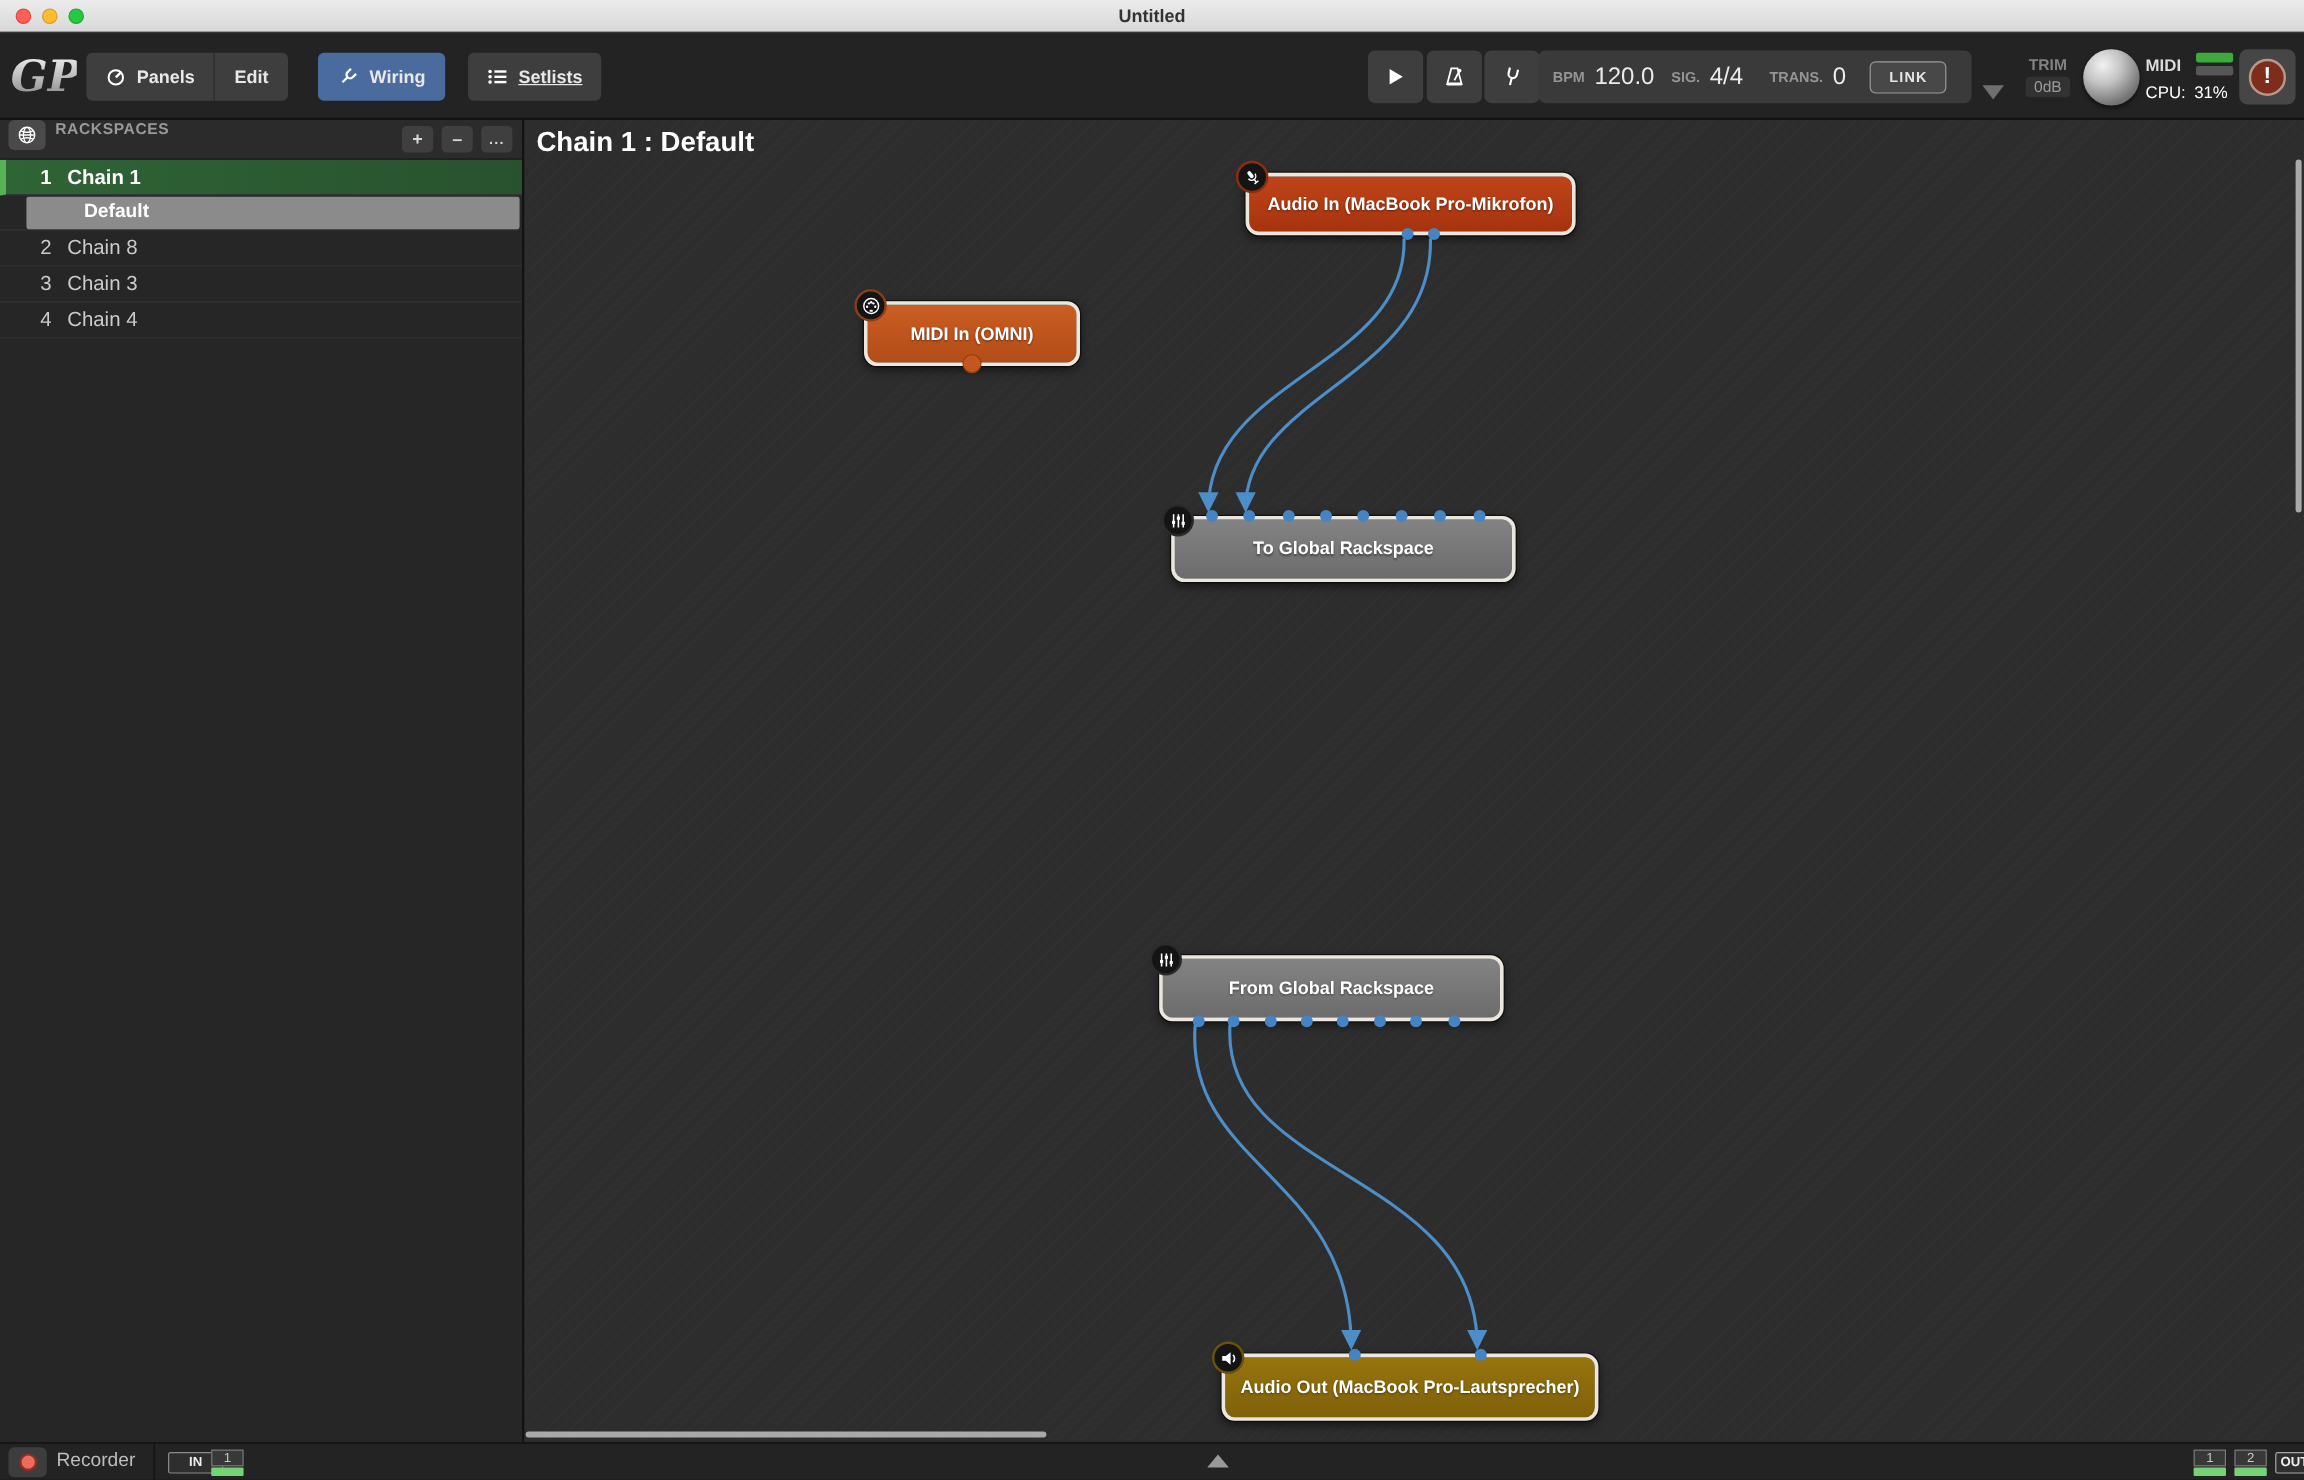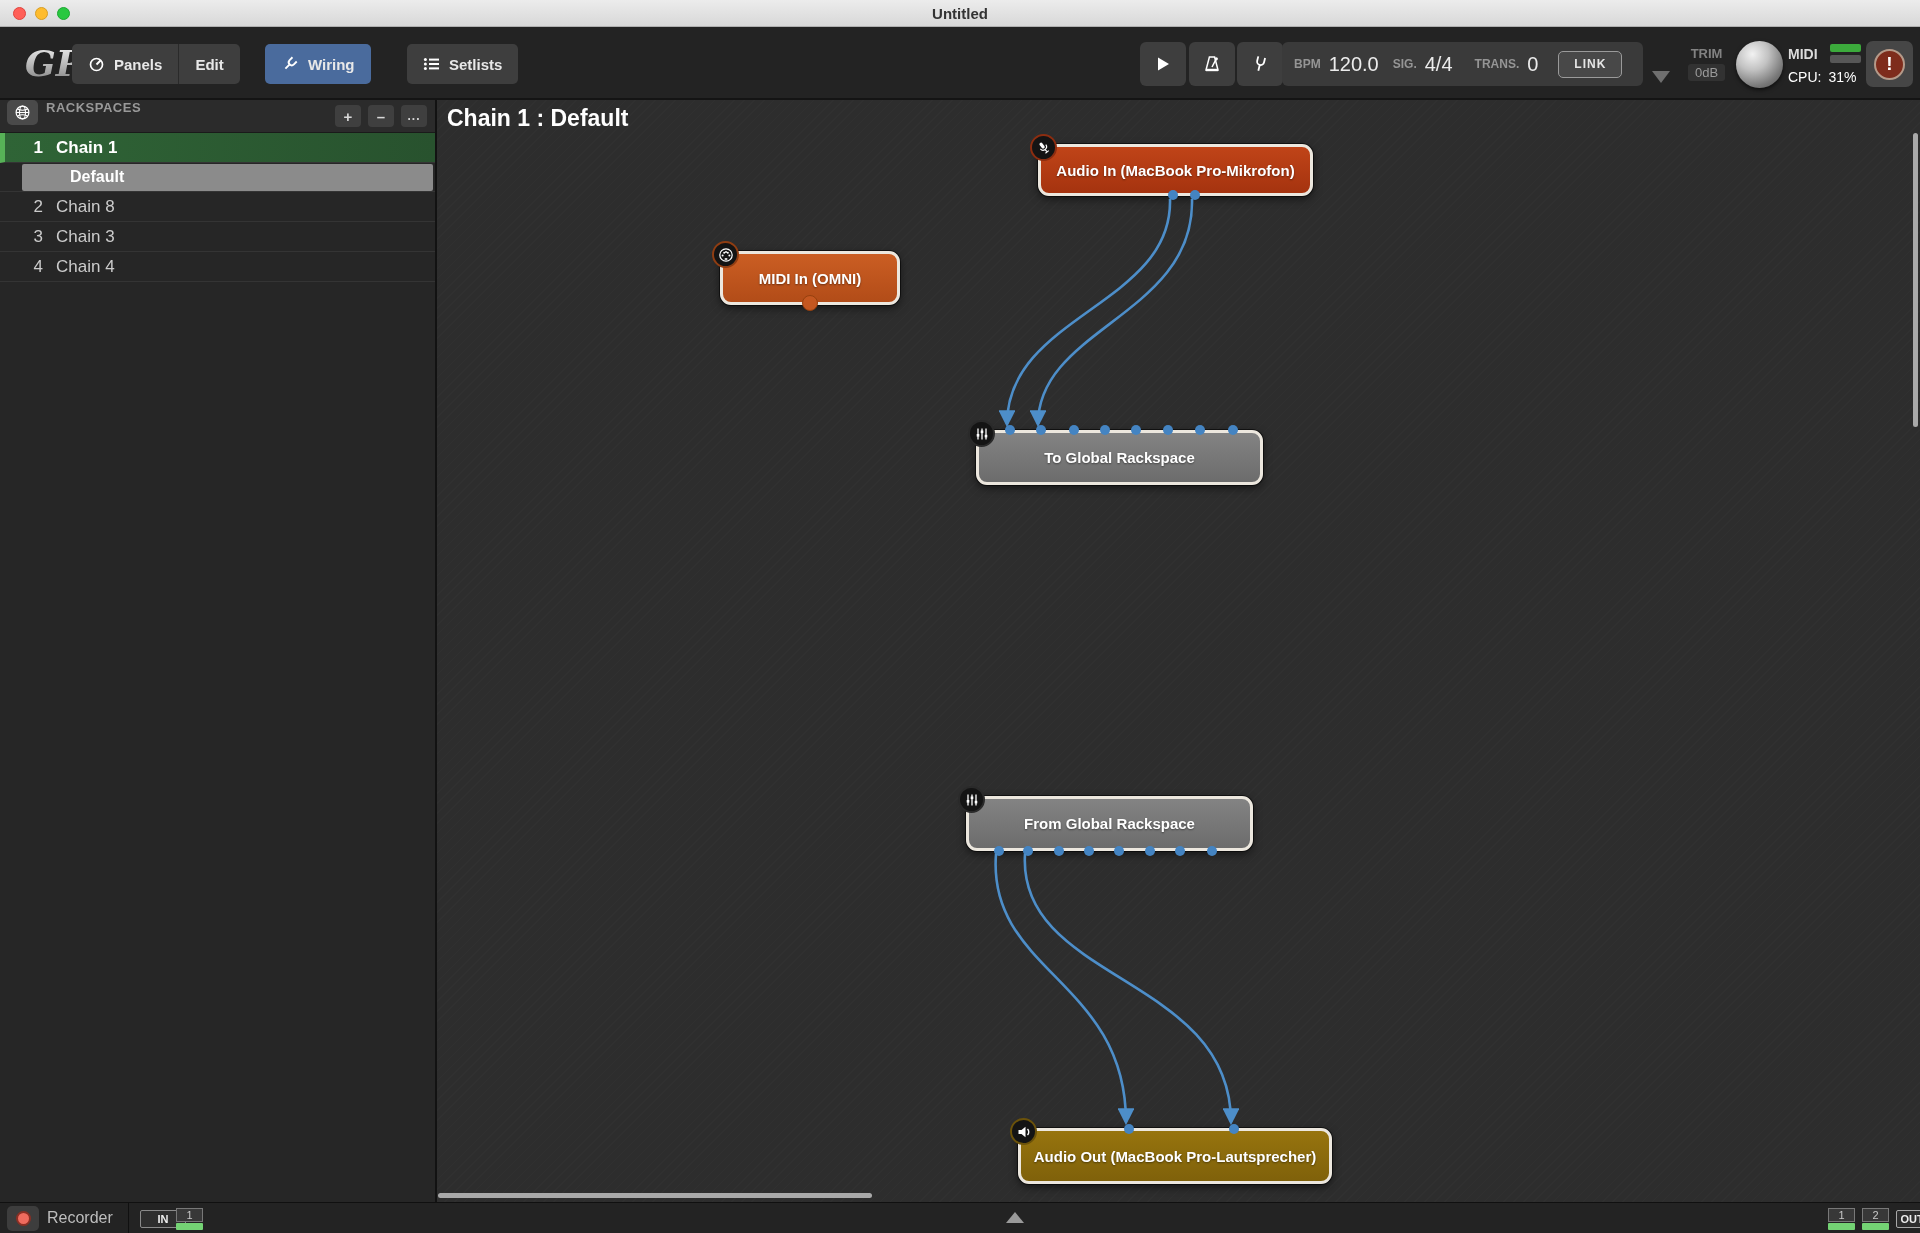--- a/index.html
+++ b/index.html
@@ -15,21 +15,21 @@
   .light { width:13px; height:13px; border-radius:50%; }
   .light.red{background:#ff5f57;border:1px solid #e0443e;}
   .light.yellow{background:#febc2e;border:1px solid #d89e24;}
   .light.green{background:#28c840;border:1px solid #1da832;}
   .win-title { position:absolute; left:0; right:0; text-align:center; font-weight:bold;
     font-size:15px; color:#333; }
 
   
   .toolbar { position:absolute; left:0; top:27px; width:1920px; height:73px;
     background:#232323; border-bottom:2px solid #141414; }
-  .logo { position:absolute; left:24px; top:12px;text-decoration:underline; }
+  .logo { position:absolute; left:8px; top:12px;text-decoration:underline; }
   .tabgroup { position:absolute; top:17px; height:40px; display:flex; align-items:stretch;
     background:#3e3e3e; border-radius:5px; overflow:hidden; }
   .tab { display:flex; align-items:center; gap:9px; padding:0 16px; color:#e8e8e8;
     font-weight:bold; font-size:15px; cursor:default; }
   .tab + .tab { border-left:1px solid #2a2a2a; }
   .tab-single { position:absolute; top:17px; height:40px; display:flex; align-items:center;
     gap:9px; padding:0 16px; background:#3e3e3e; border-radius:5px; color:#e8e8e8;
     font-weight:bold; font-size:15px; }
   .tab-single.active { background:#4a6b9d; }
   .sqbtn { position:absolute; top:15px; width:46px; height:44px; background:#3e3e3e;
@@ -203,21 +203,21 @@
 
     <div class="tab-single active" style="left:265px;">
       <svg class="icon" width="18" height="18">
         <g transform="rotate(45 9 9)">
           <path d="M6,2.5 V6.5 a3,3 0 0 0 6,0 V2.5 M9,9.5 V15.5" stroke="#fff" stroke-width="1.9" fill="none"></path>
         </g>
       </svg>
       <span>Wiring</span>
     </div>
 
-    <div class="tab-single" style="left:407px;">
+    <div class="tab-single" style="left:390px;text-decoration:underline;">
       <svg class="icon" width="17" height="16">
         <g fill="#fff">
           <circle cx="2.4" cy="3.6" r="1.5"></circle>
             <rect x="6" y="2.6" width="10" height="2"></rect>
           <circle cx="2.4" cy="8" r="1.5"></circle>
             <rect x="6" y="7" width="10" height="2"></rect>
           <circle cx="2.4" cy="12.4" r="1.5"></circle>
             <rect x="6" y="11.4" width="10" height="2"></rect>
         </g>
       </svg>

